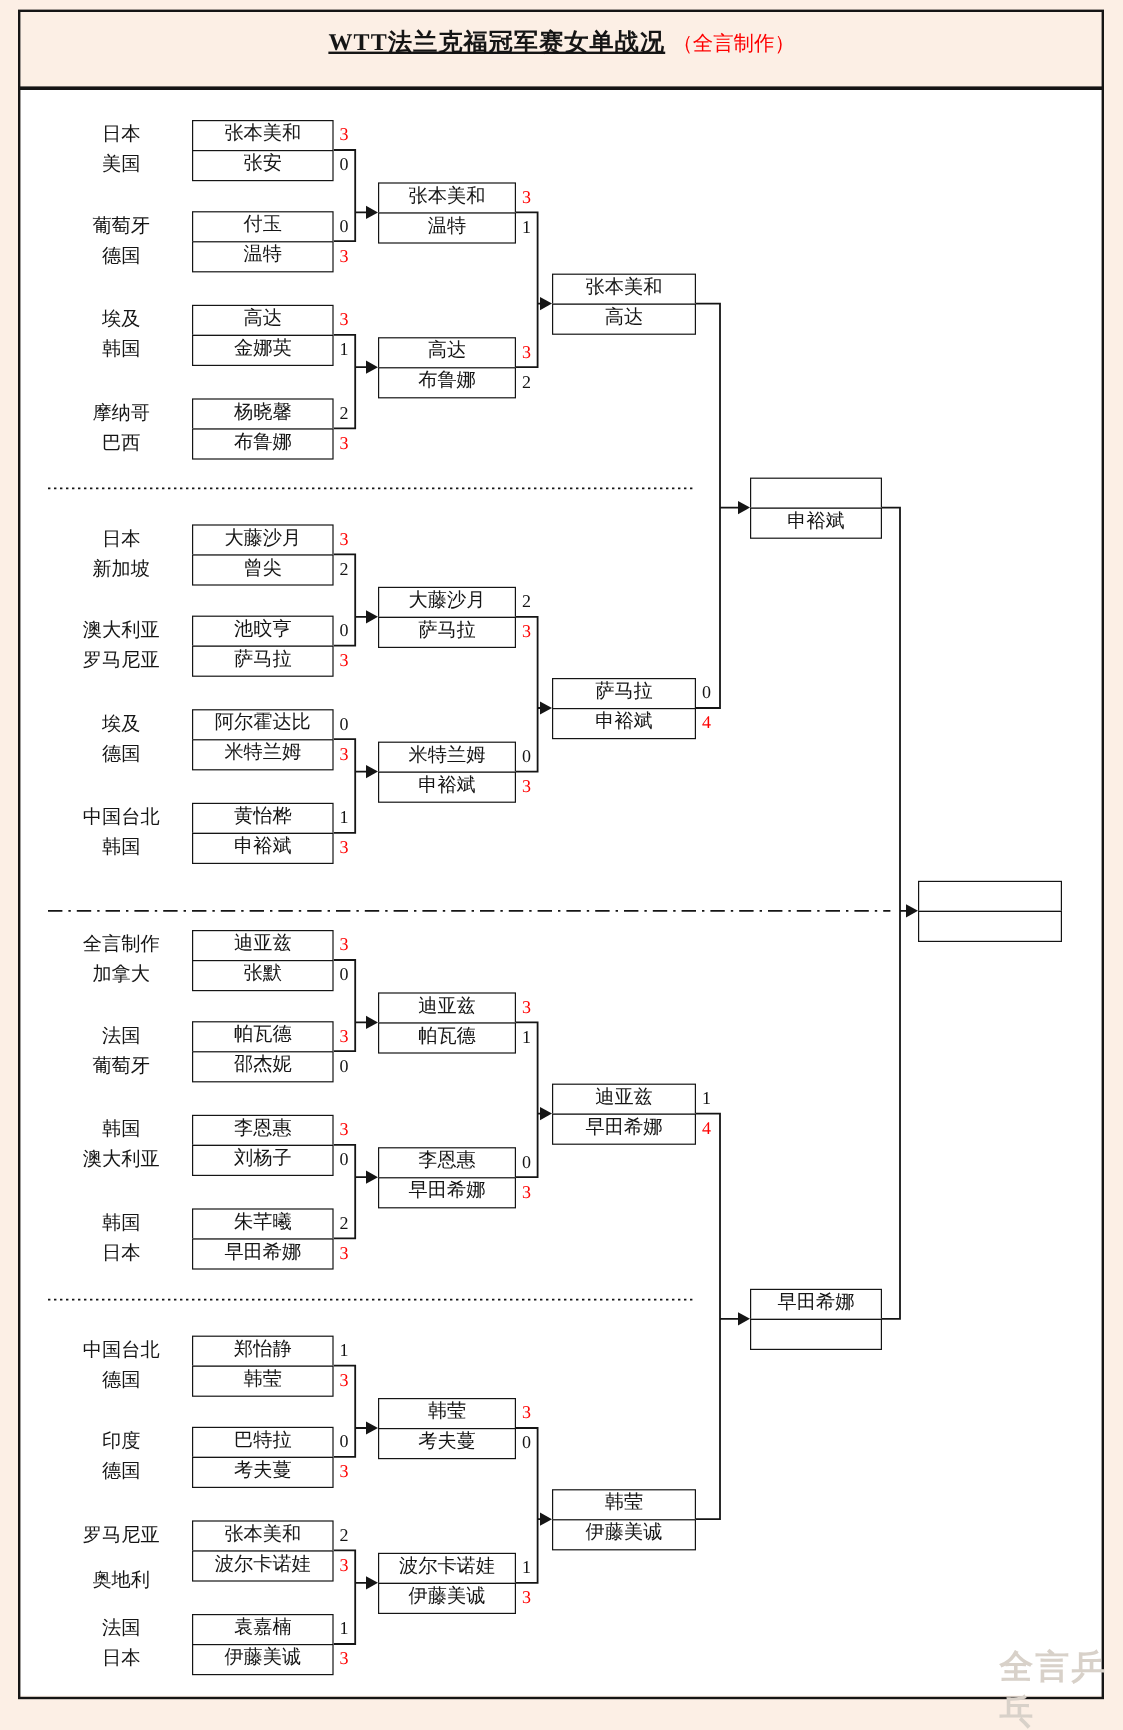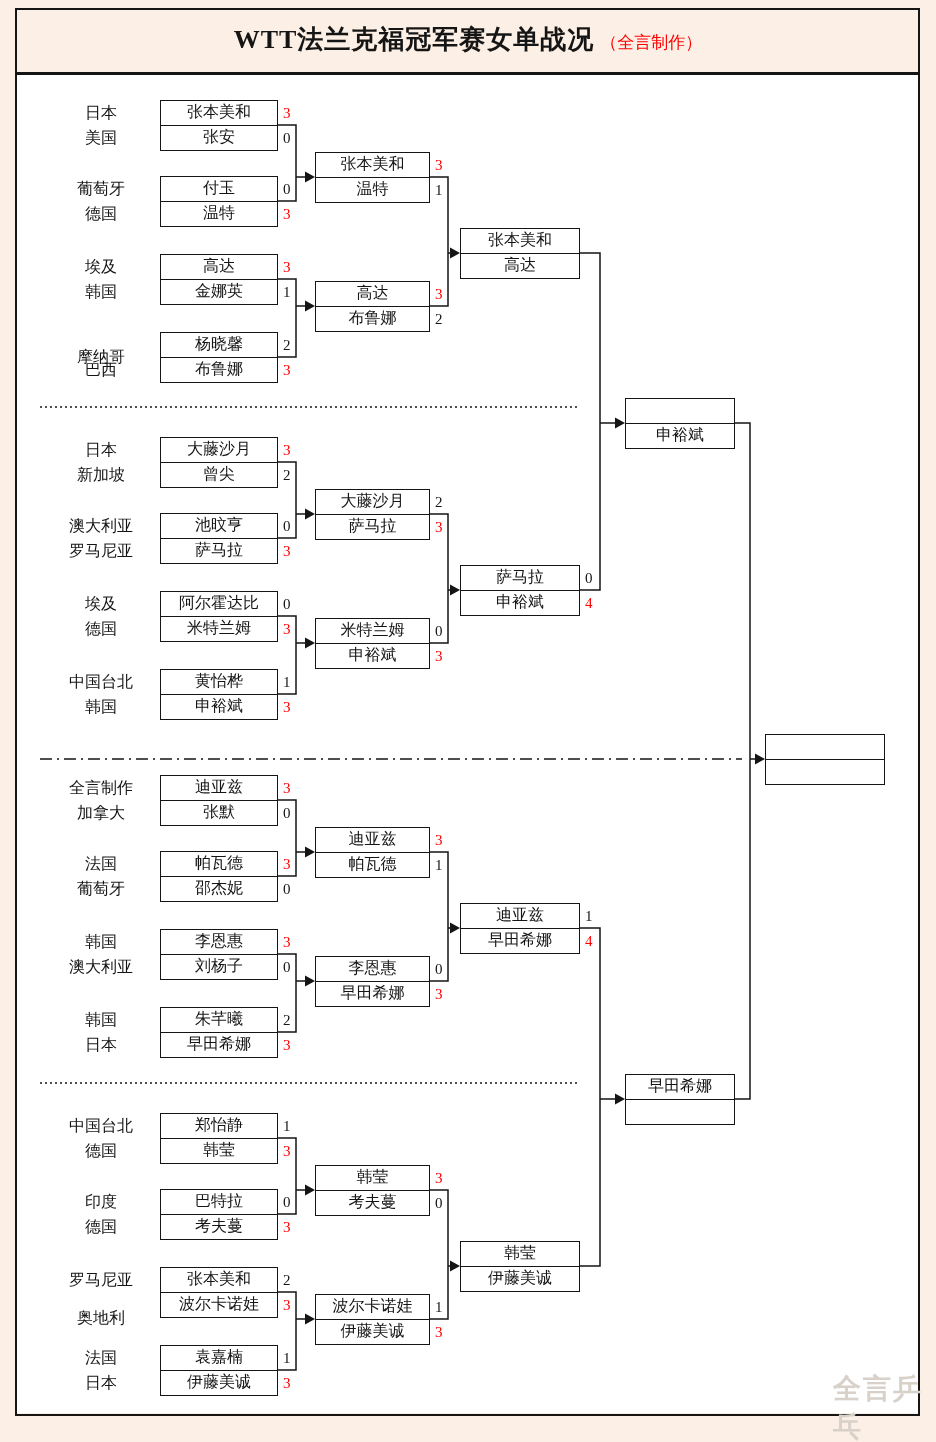--- a/index.html
+++ b/index.html
@@ -3,21 +3,21 @@
 <meta charset="utf-8">
 <style>
   * { margin:0; padding:0; box-sizing:border-box; }
   html,body { background:#fcefe5; }
   body { font-family:"Liberation Serif","DejaVu Serif",serif; color:#151515; }
   .page { position:relative; width:936px; height:1442px; background:#fcefe5; overflow:hidden; }
   .content-bg { position:absolute; left:17px; top:75px; width:901px; height:1338px; background:#ffffff; }
   .frame { position:absolute; left:15px; top:8px; width:905px; height:1408px; border:2.5px solid #151515; pointer-events:none; }
   .title-divider { position:absolute; left:15px; top:72px; width:905px; height:2.5px; background:#151515; }
   .title-row { position:absolute; left:0; top:22px; width:936px; text-align:center; white-space:nowrap; }
-  .title { font-size:26px; font-weight:bold; letter-spacing:1px; }
+  .title { font-size:20px; font-weight:bold; letter-spacing:1px;text-decoration:underline; }
   .subtitle { font-size:17px; color:#fe0000; margin-left:6px; }
   .match { position:absolute; }
   .w118 { width:118px; } .w115 { width:115px; } .w120 { width:120px; } .w110 { width:110px; }
   .cell { height:26px; border:1.5px solid #151515; background:#fff; text-align:center; font-size:16px; line-height:22px; }
   .cell + .cell { margin-top:-1.5px; }
   .score { position:absolute; left:100%; margin-left:5px; width:22px; font-size:15px; line-height:26px; text-align:left; color:#151515; }
   .score.s1 { top:0; } .score.s2 { top:24.5px; }
   .score.win { color:#fe0000; }
   .country { position:absolute; left:45px; width:112px; text-align:center; font-size:16px; line-height:26px; }
   .svglayer { position:absolute; left:0; top:0; }
@@ -96,21 +96,21 @@
 
   <div class="country" style="top:254px">埃及</div>
   <div class="country" style="top:279px">韩国</div>
   <div class="match w118" style="left:160px;top:254px">
     <div class="cell">高达</div>
     <div class="cell">金娜英</div>
     <div class="score s1 win">3</div>
     <div class="score s2">1</div>
   </div>
 
-  <div class="country" style="top:344px">摩纳哥</div>
+  <div class="country" style="top:332px">摩纳哥</div>
   <div class="country" style="top:357px">巴西</div>
   <div class="match w118" style="left:160px;top:332px">
     <div class="cell">杨晓馨</div>
     <div class="cell">布鲁娜</div>
     <div class="score s1">2</div>
     <div class="score s2 win">3</div>
   </div>
 
   <div class="country" style="top:437px">日本</div>
   <div class="country" style="top:462px">新加坡</div>

